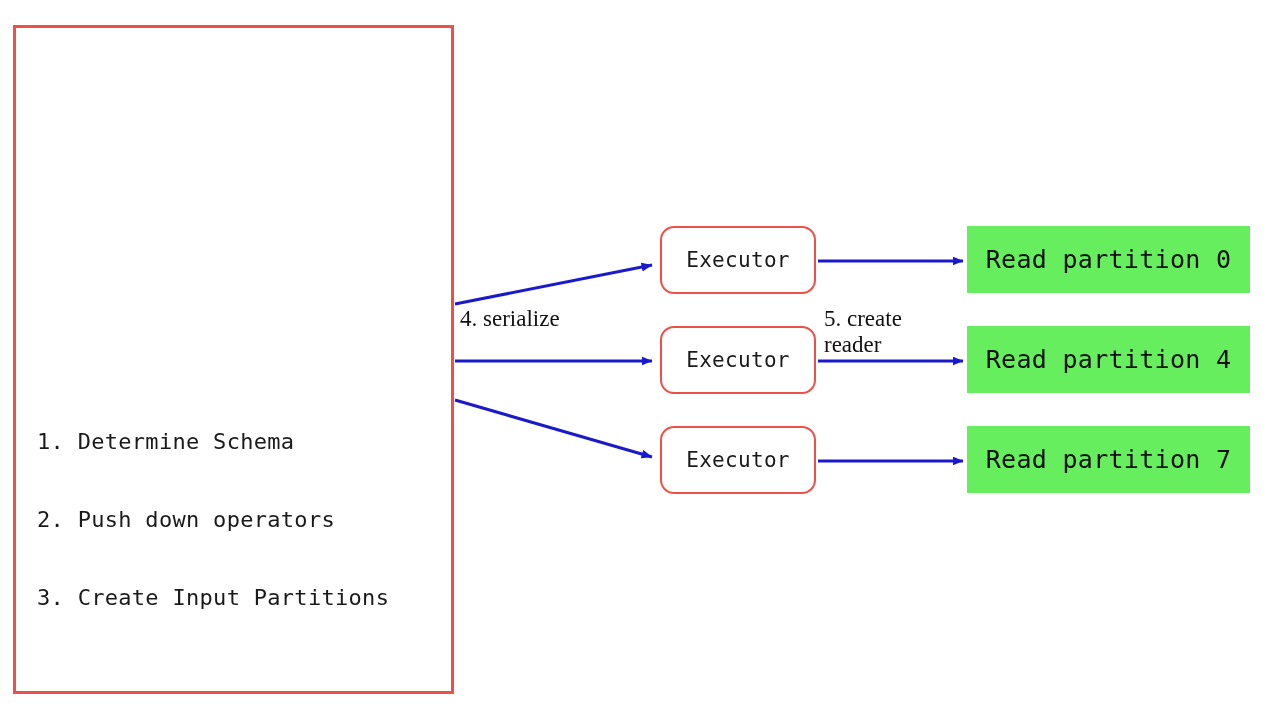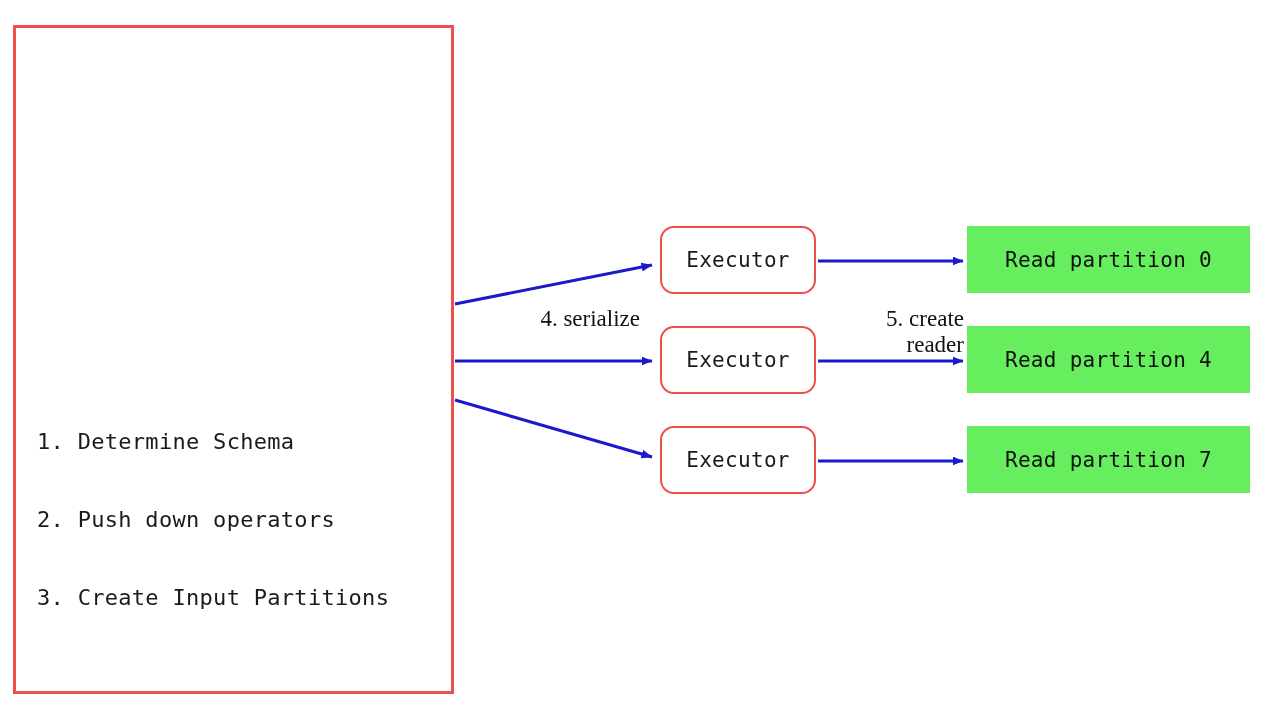--- a/index.html
+++ b/index.html
@@ -86,41 +86,41 @@
     color: #1a1a1a;
     letter-spacing: 0.3px;
   }
 
   .partition-box {
     width: 283px;
     height: 67px;
     border: none;
     background: #66ee5e;
     font-family: "DejaVu Sans Mono", "Liberation Mono", monospace;
-    font-size: 21px;
+    font-size: 25px;
     color: #111111;
     letter-spacing: 0.3px;
   }
 
   
   .row0 { top: 226px; }
   .row1 { top: 326px; }
   .row2 { top: 426px; }
 
   .col-exec { left: 660px; border-radius: 14px; }
   .col-part { left: 967px; }
 
   
   .edge-label {
     position: absolute;
     font-family: "Liberation Serif", "DejaVu Serif", serif;
     font-size: 23px;
     line-height: 26px;
     color: #111111;
-    text-align: right;
+    text-align: left;
     white-space: nowrap;
   }
 
   .edge-label .l {
     display: block;
   }
 
   #label-serialize {
     left: 460px;
     top: 306px;

